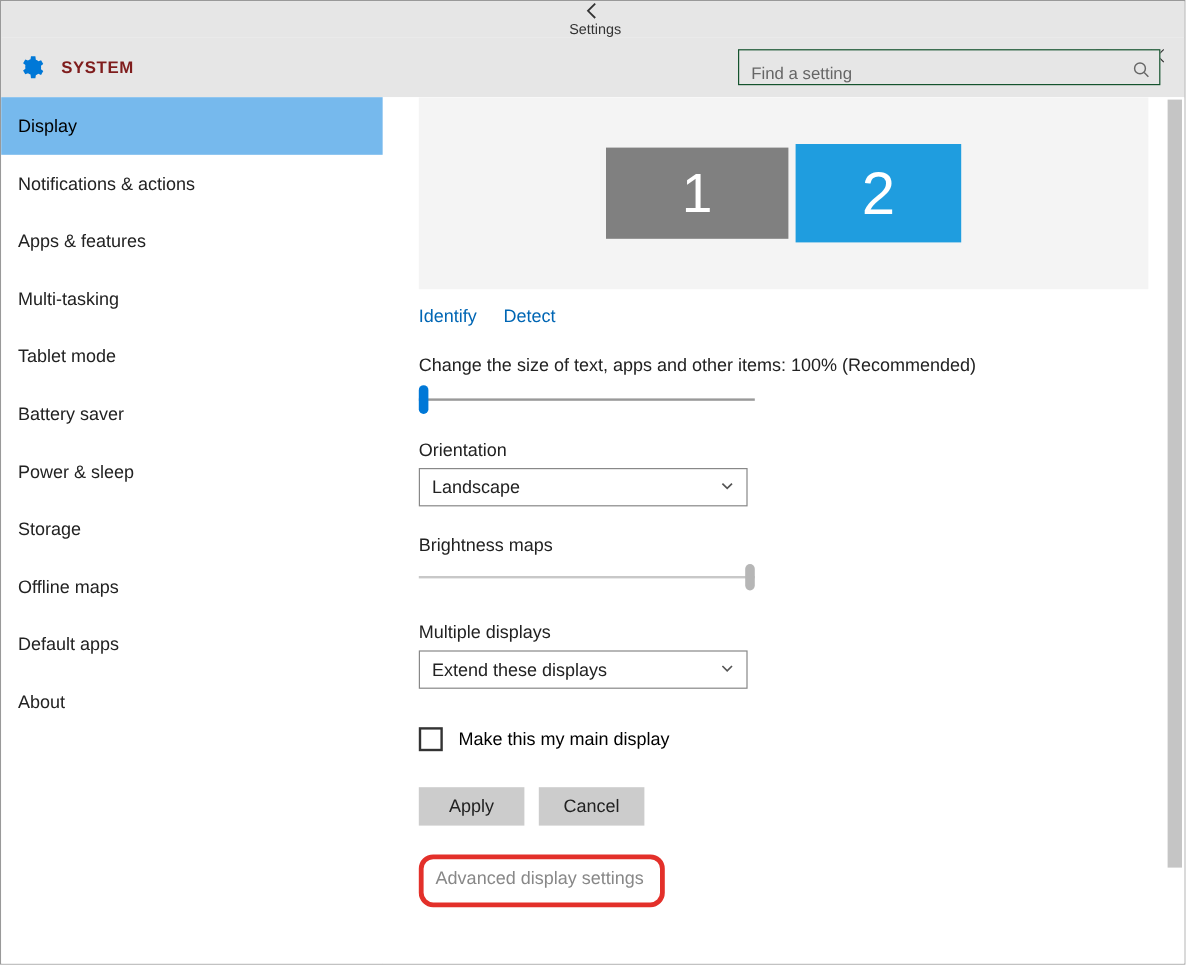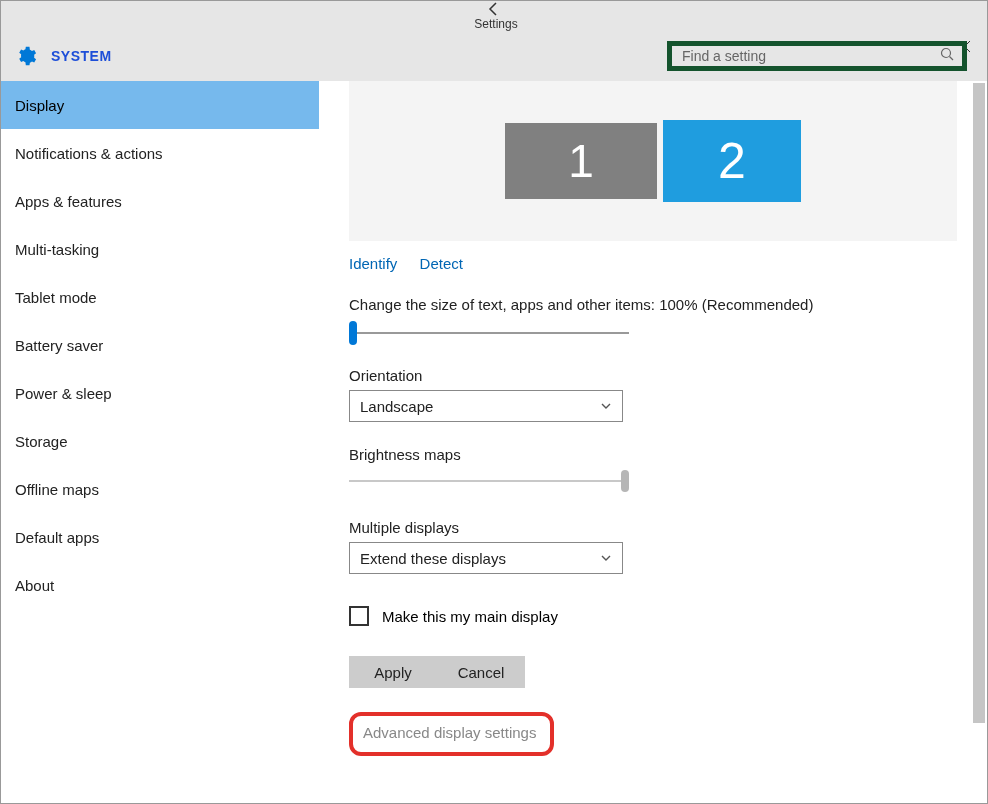--- a/index.html
+++ b/index.html
@@ -11,22 +11,22 @@
   .back-btn { width: 48px; height: 30px; display:flex; align-items:center; justify-content:center; }
   .back-btn svg { width:16px; height:16px; }
   .title-text { font-size: 12px; color: #333; padding-left: 4px; }
   .win-controls { margin-left: auto; display:flex; }
   .win-controls .ctl { width: 46px; height: 30px; display:flex; align-items:center; justify-content:center; }
   .win-controls svg { width: 11px; height: 11px; }
 
   
   .headerband { height: 50px; background: #e6e6e6; display:flex; align-items:center; padding: 0 20px 0 14px; }
   .gear { width:22px; height:22px; color:#0078d7; margin-right: 14px; display:flex; align-items:center; justify-content:center; }
-  .system-label { font-size: 14px; font-weight: 600; letter-spacing: 0.5px; color: #1d4ed8; }
-  .search-wrap { margin-left:auto; width: 300px; height: 30px; border:5px solid #14532d; background:#e6e6e6; display:flex; align-items:center; padding: 0 8px; }
+  .system-label { font-size: 14px; font-weight: 600; letter-spacing: 0.5px; color: #7f1d1d; }
+  .search-wrap { margin-left:auto; width: 352px; height: 30px; border:1px solid #14532d; background:#e6e6e6; display:flex; align-items:flex-end; padding: 0 8px; }
   .search-wrap input { flex:1; border:none; outline:none; background:transparent; font-size:14px; color:#555; }
   .search-wrap input::placeholder { color:#666; }
   .search-wrap .sicon { color:#666; }
 
   
   .body { display:flex; height: calc(804px - 30px - 50px - 2px); }
   .sidebar { width: 318px; background:#fff; }
   .nav-item { height:48px; display:flex; align-items:center; padding-left:14px; font-size:15px; color:#222; }
   .nav-item.selected { background:#76b9ed; color:#000; }
 
@@ -55,21 +55,21 @@
 
   
   .win-select { width:274px; height:32px; border:1px solid #888; background:#fff; display:flex; align-items:center; justify-content:space-between; padding:0 10px; margin-top:6px; font-size:15px; color:#222; }
   .win-select .chev { color:#555; }
 
   
   .checkrow { display:flex; align-items:center; margin-top:32px; font-size:15px; gap:13px; }
   .checkbox { width:20px; height:20px; border:2px solid #333; background:#fff; }
 
   
-  .btnrow { display:flex; gap:0; margin-top:30px; }
+  .btnrow { display:flex; gap:12px; margin-top:30px; }
   .btn { width:88px; height:32px; background:#ccc; border:none; font-size:15px; color:#222; display:flex; align-items:center; justify-content:center; }
 
   
   .adv-wrap { margin-top:24px; display:inline-block; border:4px solid #e3302a; border-radius:12px; padding:8px 14px 10px 10px; }
   .adv-link { font-size:15px; color:#888; }
 
   
   .scrollbar { position:absolute; right:2px; top:2px; width:12px; height:710px; background:#fff; }
   .scrollbar .thumb { position:absolute; left:0; width:12px; top:0; height:640px; background:#c5c5c5; }
 </style>

